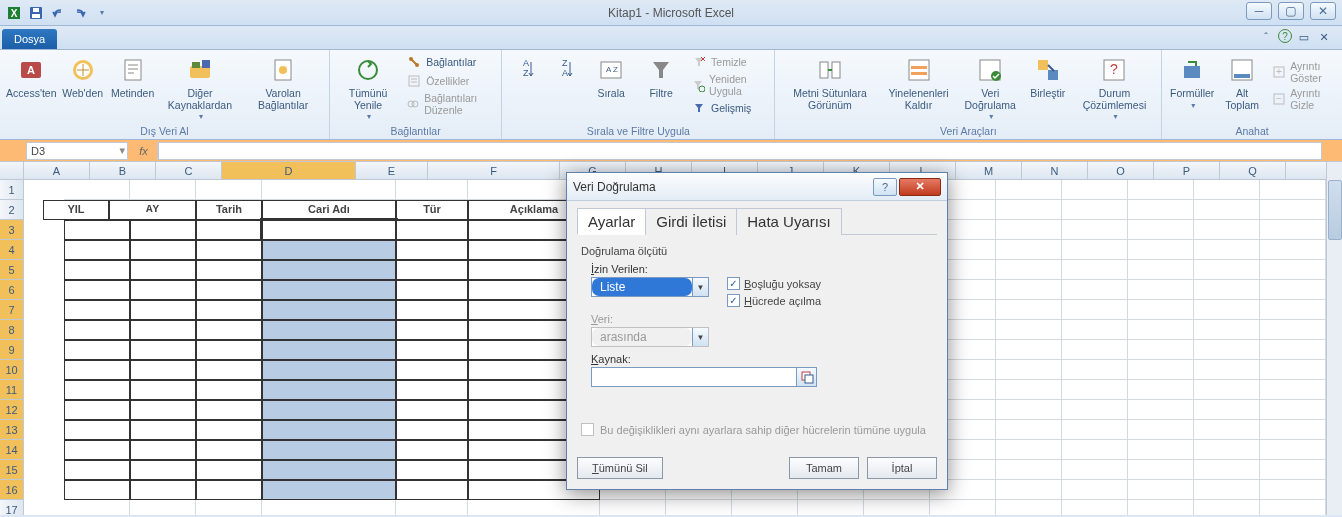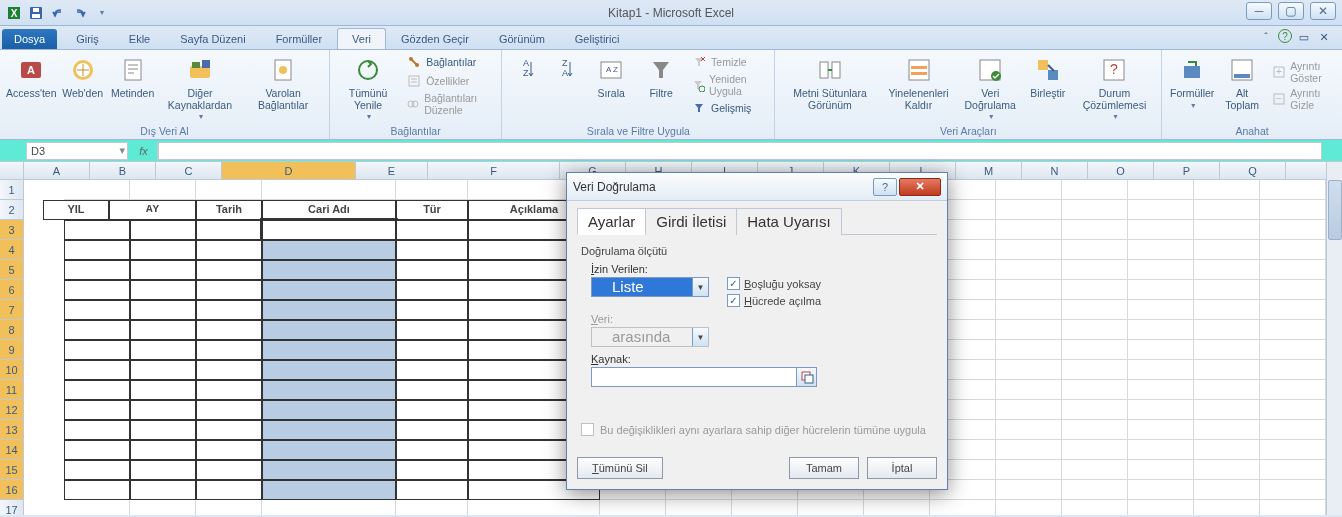--- a/index.html
+++ b/index.html
@@ -27,21 +27,21 @@
 .group-items { display:flex; gap:6px; flex:1; align-items:flex-start;}
 .big-btn { display:flex; flex-direction:column; align-items:center; gap:2px; padding:2px 4px; min-width:44px; text-align:center; font-size:10.5px; color:#3b5a80; line-height:1.1;}
 .big-btn .icon { width:32px; height:32px; display:flex;align-items:center;justify-content:center;}
 .small-btn-stack { display:flex; flex-direction:column; gap:1px; justify-content:center; height:66px;}
 .small-btn { display:flex; align-items:center; gap:4px; font-size:10.5px; color:#3b5a80; padding:1px 2px;}
 .small-btn .icon { width:16px; height:16px; display:flex;align-items:center;justify-content:center;}
 .group-label { font-size:10.5px; color:#5a7aa8; text-align:center; padding-bottom:2px; width:100%;}
 .dropdown-arrow::after { content:"▾"; font-size:8px; margin-left:2px; color:#5a7aa8;}
 
 
-.formula-bar { height:22px; background:#5eead4; border-bottom:1px solid #bfc9d6; display:flex; align-items:center;}
+.formula-bar { height:22px; background:#fdba74; border-bottom:1px solid #bfc9d6; display:flex; align-items:center;}
 .name-box { width:102px; height:18px; background:#fff; border:1px solid #bfc9d6; margin:0 2px 0 26px; display:flex; align-items:center; padding:0 4px; font-size:11px; position:relative;}
 .name-box::after { content:"▾"; position:absolute; right:2px; color:#888;}
 .fx-label { width:28px; text-align:center; font-style:italic; color:#666; border-right:1px solid #bfc9d6; height:18px; line-height:18px;}
 .formula-input { flex:1; height:18px; background:#fff; border:1px solid #bfc9d6; margin-right:20px;}
 
 
 .grid-area { position:relative; background:#fff; height:353px; overflow:hidden;}
 .col-headers { display:flex; height:18px; background:linear-gradient(#f3f6fa,#dde6f0); border-bottom:1px solid #bfc9d6; position:absolute; top:0; left:24px; right:16px;}
 .col-header { border-right:1px solid #bfc9d6; text-align:center; font-size:11px; color:#3b5a80; line-height:18px;}
 .row-headers { position:absolute; top:18px; left:0; width:24px; background:linear-gradient(90deg,#f3f6fa,#dde6f0);}
@@ -68,21 +68,21 @@
 .dialog-help { width:24px; height:18px; background:linear-gradient(#f5faff,#d0e2f2); border:1px solid #7a9ac0; border-radius:2px; display:flex;align-items:center;justify-content:center; margin-right:2px; color:#4a6a90; font-size:11px;}
 .dialog-close { width:42px; height:18px; background:linear-gradient(#e67a64,#c03b1e); border:1px solid #8a2a12; border-radius:2px; display:flex;align-items:center;justify-content:center; color:#fff; font-weight:bold; font-size:11px;}
 .dialog-body { padding:6px 10px;}
 .dlg-tabs { display:flex; border-bottom:1px solid #bfc9d6; margin-bottom:8px;}
 .dlg-tab { padding:4px 10px; font-size:15px; border:1px solid #bfc9d6; border-bottom:none; background:#f0f0f0; margin-right:-1px; position:relative; top:1px; color:#333;}
 .dlg-tab.active { background:#fff; border-bottom:1px solid #fff;}
 .dlg-content { background:#fff0; padding:2px 4px; font-size:11px;}
 .dlg-label { margin:6px 0 2px 0; color:#333;}
 .dlg-label-disabled { margin:6px 0 2px 0; color:#999;}
 .dlg-select { width:118px; height:20px; border:1px solid #7a9ac0; background:#fff; position:relative; display:inline-block; vertical-align:middle;}
-.dlg-select-inner { background:#3078d7; color:#fff; height:18px; line-height:18px; padding:0 20px; width:100px; font-size:15px;}
+.dlg-select-inner { background:#3078d7; color:#fff; height:18px; line-height:18px; padding:0 8px; width:100px; font-size:12px;border-radius:7px;}
 .dlg-select-arrow { position:absolute; right:0; top:0; width:16px; height:18px; border-left:1px solid #7a9ac0; background:linear-gradient(#f5faff,#d0e2f2); display:flex;align-items:center;justify-content:center; font-size:8px;}
 .dlg-select.disabled .dlg-select-inner { background:#f0f0f0; color:#999;}
 .dlg-select.disabled { border-color:#c0c0c0;}
 .dlg-check-row { display:inline-flex; align-items:center; gap:4px; margin-left:18px; vertical-align:middle;}
 .dlg-check { width:13px; height:13px; border:1px solid #7a9ac0; background:#fff; display:flex;align-items:center;justify-content:center; font-size:10px; color:#2a5aa0;}
 .dlg-input { width:226px; height:20px; border:1px solid #7a9ac0; background:#fff; position:relative; display:flex;}
 .dlg-input input { flex:1; border:none; outline:none; padding:0 4px; font-size:11px;}
 .dlg-input-btn { width:20px; border-left:1px solid #7a9ac0; background:linear-gradient(#f5faff,#d0e2f2); display:flex;align-items:center;justify-content:center;}
 .dlg-apply-row { margin-top:36px; display:flex; align-items:center; gap:6px; color:#999;}
 .dlg-apply-row .dlg-check { border-color:#c0c0c0; color:#c0c0c0;}
@@ -125,30 +125,20 @@
   <div class="title-text">Kitap1 - Microsoft Excel</div>
   <div class="win-controls">
     <div class="win-btn">─</div>
     <div class="win-btn">▢</div>
     <div class="win-btn">✕</div>
   </div>
 </div>
 
 <div class="ribbon-tabs">
   <div class="file-tab">Dosya</div>
-  <div id="ribbon-tabs-container" style="display: flex;">
-      <div class="ribbon-tab">Giriş</div>
-      <div class="ribbon-tab">Ekle</div>
-      <div class="ribbon-tab">Sayfa Düzeni</div>
-      <div class="ribbon-tab">Formüller</div>
-      <div class="ribbon-tab active">Veri</div>
-      <div class="ribbon-tab">Gözden Geçir</div>
-      <div class="ribbon-tab">Görünüm</div>
-      <div class="ribbon-tab">Geliştirici</div>
-    </div>
   <div class="ribbon-help">
     <span>ˆ</span>
     <span style="color:#3a8a3a;border:1px solid #3a8a3a;border-radius:50%;width:14px;height:14px;font-size:10px;">?</span>
     <span>▭</span>
     <span>✕</span>
   </div>
 </div>
 
 <div class="ribbon-body">
   <div class="ribbon-group">

